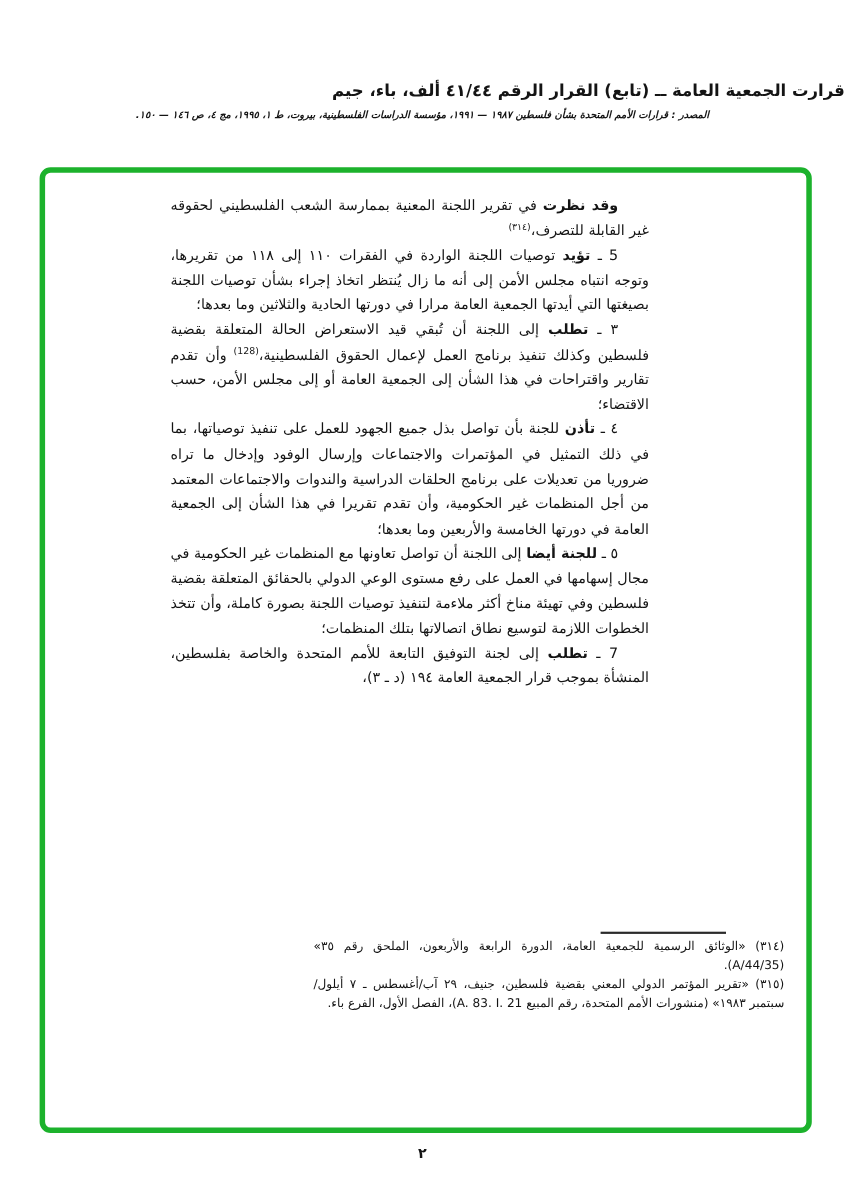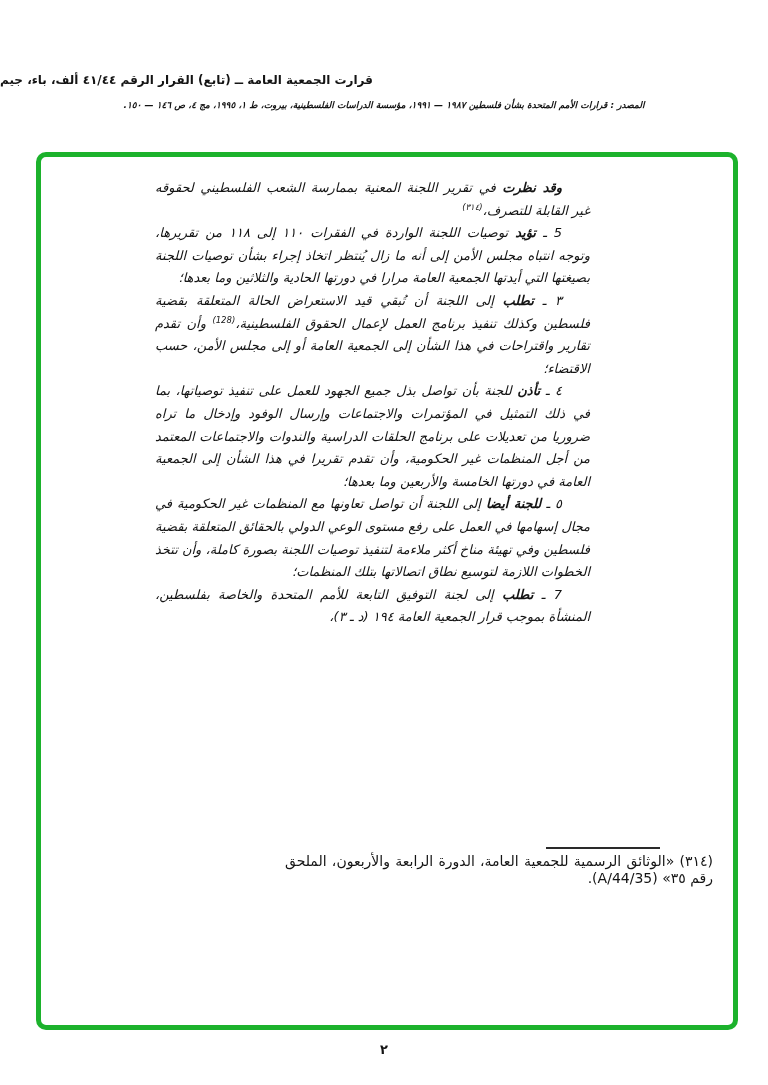--- a/index.html
+++ b/index.html
@@ -2,44 +2,44 @@
 <html lang="ar"><head>
 <meta charset="utf-8">
 <style>
   html,body{margin:0;padding:0;}
   body{
     width:768px;height:1085px;background:#ffffff;position:relative;
     font-family:"DejaVu Sans","Liberation Sans",sans-serif;color:#141414;
     overflow:hidden;
   }
   .header-title{
-    position:absolute;top:73px;left:0;right:0;text-align:left;
-    font-weight:bold;font-size:12px;direction:rtl;letter-spacing:0;
+    position:absolute;top:73px;left:0;right:0;text-align:right;
+    font-weight:bold;font-size:15px;direction:rtl;letter-spacing:0;
   }
   .source-line{
     position:absolute;top:100px;left:18px;right:18px;text-align:center;
     font-weight:bold;font-size:9px;direction:rtl;font-style:italic;
   }
   .green-frame{
     position:absolute;left:36px;top:152px;width:692px;height:868px;
     border:5px solid #1cb22c;border-radius:10px;background:transparent;
   }
   .body-text{
     position:absolute;left:155px;top:177px;width:435px;
     direction:rtl;text-align:justify;font-size:13px;line-height:22.6px;
   }
-  .para{margin:0;text-indent:28px;font-style:italic;}
+  .para{margin:0;text-indent:28px;}
   .lead{font-weight:bold;}
   sup.ref{font-size:8.5px;line-height:0;}
   .footnote-rule{
     position:absolute;left:546px;top:847px;width:114px;height:2px;background:#2a2a2a;
   }
   .footnotes{
     position:absolute;left:285px;top:853px;width:428px;
-    direction:rtl;text-align:justify;font-size:14px;line-height:16.5px;
+    direction:rtl;text-align:justify;font-size:11px;line-height:16.5px;
   }
   .footnote{margin:0 0 1px 0;}
   .page-number{
     position:absolute;top:1042px;left:0;right:0;text-align:center;
     font-weight:bold;font-size:13px;
   }
 </style>
 </head>
 <body>
 
@@ -63,15 +63,16 @@
   <p class="para"><span class="num">٥ ـ </span><span class="lead">للجنة أيضا</span><span> إلى اللجنة أن تواصل تعاونها مع المنظمات غير الحكومية في مجال إسهامها في العمل على رفع مستوى الوعي الدولي بالحقائق المتعلقة بقضية فلسطين وفي تهيئة مناخ أكثر ملاءمة لتنفيذ توصيات اللجنة بصورة كاملة، وأن تتخذ الخطوات اللازمة لتوسيع نطاق اتصالاتها بتلك المنظمات؛</span><sup class="ref"></sup><span></span></p>
 
   <p class="para"><span class="num">7 ـ </span><span class="lead">تطلب</span><span> إلى لجنة التوفيق التابعة للأمم المتحدة والخاصة بفلسطين، المنشأة بموجب قرار الجمعية العامة ١٩٤ (د ـ ٣)،</span><sup class="ref"></sup><span></span></p>
 
 </div>
 
 <div class="footnote-rule"></div>
 
 <div class="footnotes">
   <p class="footnote">(٣١٤) «الوثائق الرسمية للجمعية العامة، الدورة الرابعة والأربعون، الملحق رقم ٣٥» (A/44/35).</p>
+  <p class="footnote">(٣١٥) «تقرير المؤتمر الدولي المعني بقضية فلسطين، جنيف، ٢٩ آب/أغسطس ـ ٧ أيلول/سبتمبر ١٩٨٣» (منشورات الأمم المتحدة، رقم المبيع A. 83. I. 21)، الفصل الأول، الفرع باء.</p>
 </div>
 
 <div class="page-number">٢</div>
 
 </body></html>

